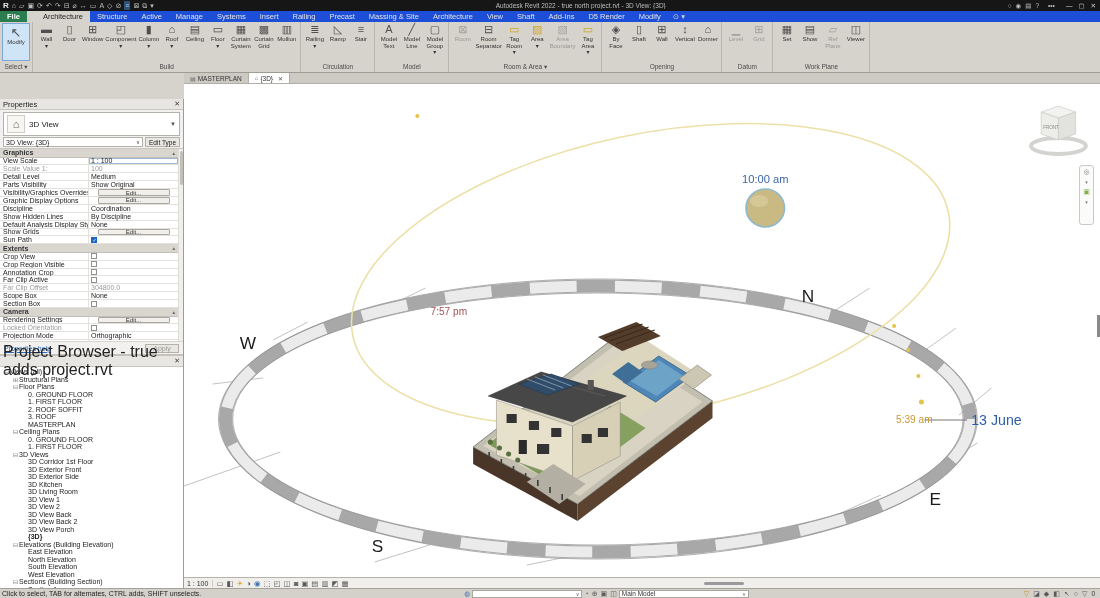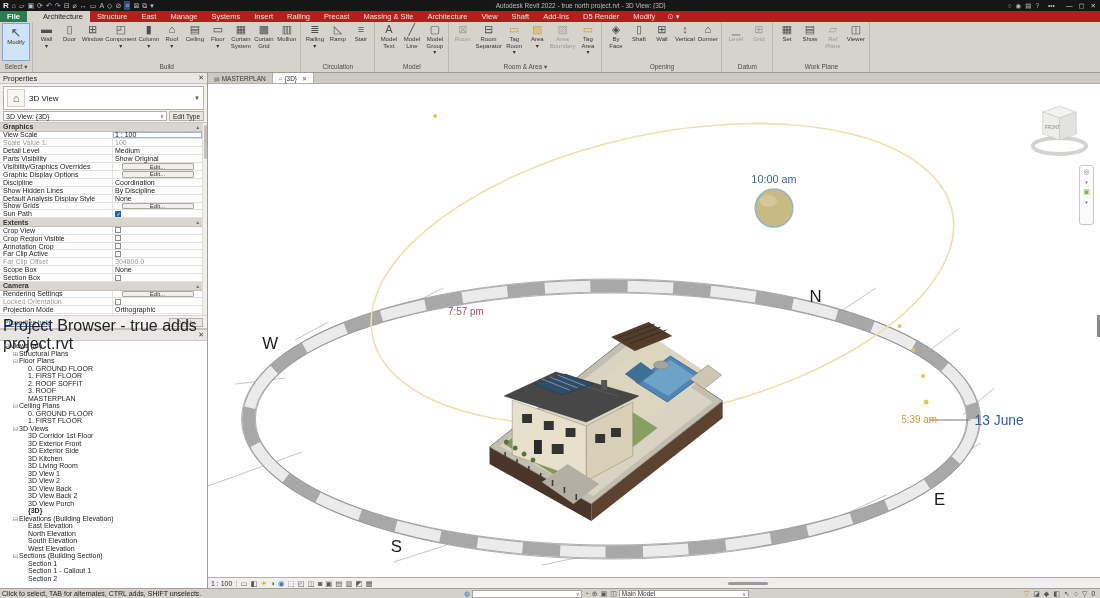--- a/index.html
+++ b/index.html
@@ -13,41 +13,41 @@
   .qat-i { font-size:7px; line-height:9px; color:#bdbdbd; }
   .qat-i.logo { color:#e8e8e8; font-weight:bold; font-size:8px; }
   .qat-i.active { background:#2d4f73; color:#9ec7ee; padding:0 1px; }
   .tb-title { flex:1; text-align:center; font-size:6.5px; color:#bdbdbd; white-space:nowrap; overflow:hidden; }
   .tb-right { display:flex; align-items:center; gap:5px; padding-right:4px; }
   .tb-right .mini { font-size:6.5px; color:#bdbdbd; }
   .winbtns { display:flex; gap:6px; margin-left:6px; }
   .winbtns span { font-size:6.5px; color:#d2d2d2; }
 
   
-  .tabbar { height:11px; background:#b91c1c; display:flex; align-items:stretch; font-size:7.5px; flex:0 0 auto; }
+  .tabbar { height:11px; background:#1d4ed8; display:flex; align-items:stretch; font-size:7.5px; flex:0 0 auto; }
   .rtab { display:flex; align-items:center; padding:0 7px; color:#e3e3e3; white-space:nowrap; }
   .rtab.file { background:#2b7d4f; color:#fff; font-weight:bold; }
   .rtab.active { background:#d6d3cc; color:#1e1e1e;padding-left:16px; }
   .rtab.tools { color:#cfcfcf; padding:0 5px; }
 
   
   .ribbon { height:51px; background:#d6d3cc; border-bottom:1px solid #9f9c94; display:flex; align-items:stretch; flex:0 0 auto; }
   .rpanel { display:flex; flex-direction:column; border-right:1px solid #b9b6ae; }
   .pbtns { flex:1; display:flex; align-items:flex-start; padding:1px 2px 0 2px; gap:0; }
   .rbtn { min-width:23px; padding:0 1px; display:flex; flex-direction:column; align-items:center; justify-content:flex-start; gap:0; cursor:default; }
   .ricon { font-size:11px; line-height:13px; color:#4f4f4f; }
   .rlabel { font-size:6px; line-height:6.5px; text-align:center; color:#333; white-space:pre-line; }
   .rbtn.disabled { opacity:.38; }
   .rbtn.selected { background:#cfe4f7; border:1px solid #7da7d9; min-width:28px; padding-top:2px; height:38px; }
   .rbtn.selected .ricon { font-size:13px; }
   .pname { height:10px; font-size:6.5px; color:#4a4a4a; text-align:center; line-height:10px; white-space:nowrap; padding:0 4px; }
 
   
   .workarea { flex:1; display:flex; min-height:0; }
-  .leftcol { width:208px; flex:0 0 auto; display:flex; flex-direction:column; background:#eceae6; border-right:1px solid #9f9c94; }
+  .leftcol { width:184px; flex:0 0 auto; display:flex; flex-direction:column; background:#eceae6; border-right:1px solid #9f9c94;margin-top:26px; }
 
   
   .props { height:257px; flex:0 0 auto; display:flex; flex-direction:column; background:#f2f1ef; border-bottom:2px solid #c5c2bb; font-size:7.5px; }
   .pal-head { height:11px; background:#e8e6e2; border-bottom:1px solid #c9c6bf; display:flex; align-items:center; padding:0 3px; color:#222; flex:0 0 auto; }
   .pal-head .x { margin-left:auto; font-size:7px; color:#444; }
   .typesel { height:24px; margin:2px 3px 1px 3px; background:#fff; border:1px solid #b5b2ab; display:flex; align-items:center; gap:4px; padding:0 3px; flex:0 0 auto; }
   .typesel .thumb { width:18px; height:18px; border:1px solid #cfccc5; background:#f7f6f3; display:flex; align-items:center; justify-content:center; font-size:11px; color:#6b6b66; }
   .typesel .tname { font-size:8px; color:#222; }
   .typesel .dd { margin-left:auto; font-size:6px; color:#555; }
   .viewselrow { height:11px; display:flex; align-items:center; gap:2px; padding:0 3px 1px 3px; flex:0 0 auto; }
@@ -141,21 +141,21 @@
           <span>▢</span>
           <span>✕</span>
         </span>
     </div>
   </div>
 
   <div class="tabbar" id="tabbar">
       <div class="rtab file">File</div>
       <div class="rtab active">Architecture</div>
       <div class="rtab normal">Structure</div>
-      <div class="rtab normal">East</div>
+      <div class="rtab normal">Active</div>
       <div class="rtab normal">Manage</div>
       <div class="rtab normal">Systems</div>
       <div class="rtab normal">Insert</div>
       <div class="rtab normal">Railing</div>
       <div class="rtab normal">Precast</div>
       <div class="rtab normal">Massing &amp; Site</div>
       <div class="rtab normal">Architecture</div>
       <div class="rtab normal">View</div>
       <div class="rtab normal">Shaft</div>
       <div class="rtab normal">Add-Ins</div>

